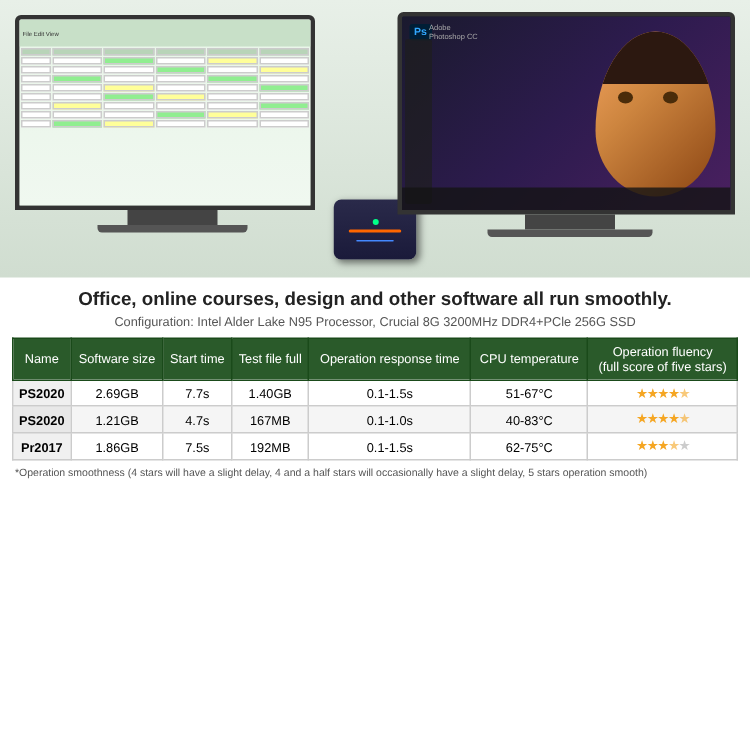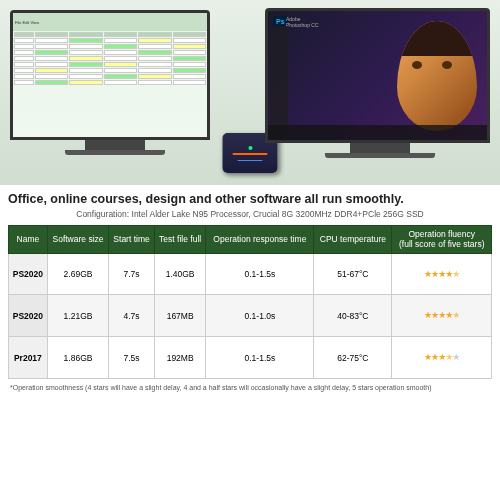--- a/index.html
+++ b/index.html
@@ -206,21 +206,21 @@
 
     
     .content {
       padding: 6px 8px 4px 8px;
     }
 
     .headline {
       font-size: 12.5px;
       font-weight: bold;
       color: #222;
-      text-align: left;
+      text-align: center;
       margin-bottom: 2px;
       line-height: 1.3;
     }
 
     .config-line {
       font-size: 8.5px;
       color: #555;
       text-align: center;
       margin-bottom: 6px;
     }
@@ -235,21 +235,21 @@
     .data-table th {
       background: #2a5a2a;
       color: #fff;
       padding: 3px 2px;
       text-align: center;
       border: 0.5px solid #1a4a1a;
       font-weight: normal;
       line-height: 1.2;
     }
     .data-table td {
-      padding: 15px 2px;
+      padding: 3px 2px;
       text-align: center;
       border: 0.5px solid #ccc;
       background: #fff;
       line-height: 1.2;
     }
     .data-table tr:nth-child(even) td {
       background: #f5f5f5;
     }
     .data-table td:first-child {
       font-weight: bold;

